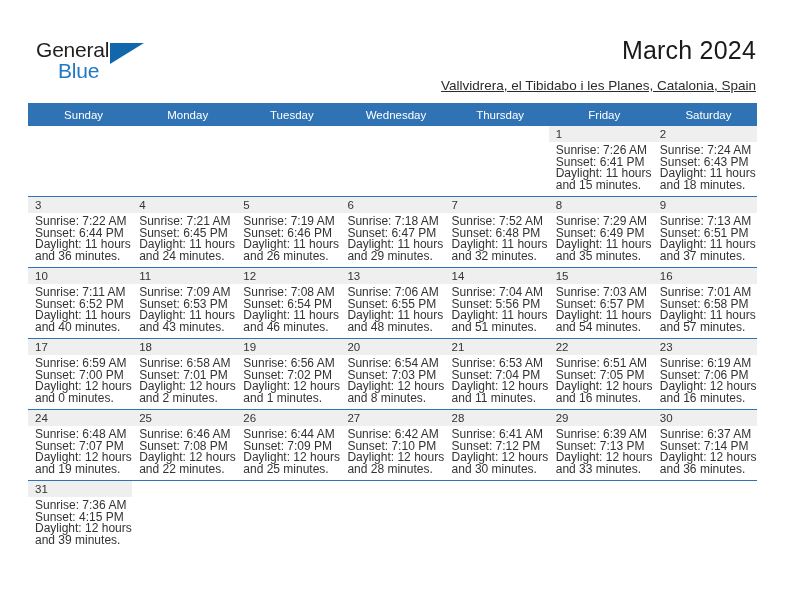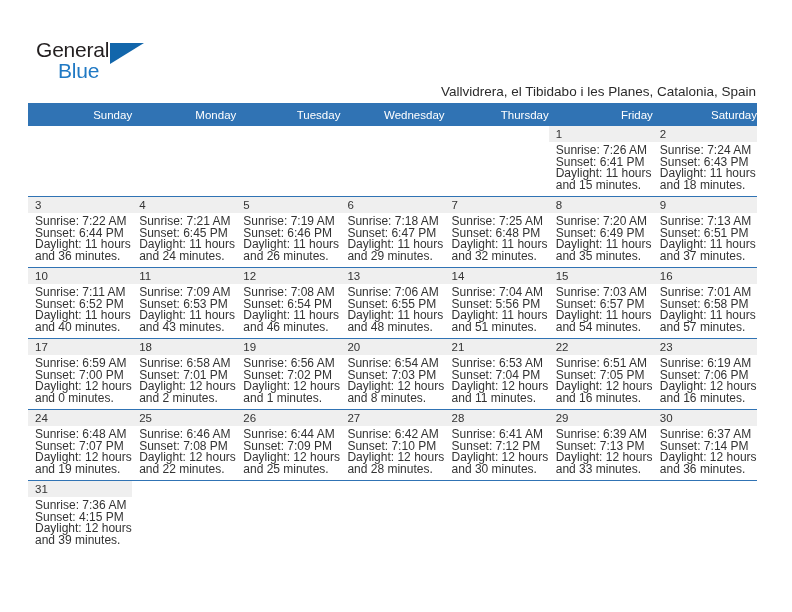--- a/index.html
+++ b/index.html
@@ -68,41 +68,42 @@
     top: 36px;
     font-size: 25px;
     color: #1a1a1a;
     font-family: "Liberation Sans", sans-serif;
     font-weight: normal;
     letter-spacing: 0.2px;
   }
   .subtitle {
     position: absolute;
     right: 36px;
-    top: 84px;
+    top: 78px;
     font-size: 13.5px;
     color: #2b2b2b;
     font-family: "Liberation Sans", sans-serif;
+    text-decoration: underline;
   }
 
   
   .calendar {
     position: absolute;
     left: 28px;
     top: 103px;
     width: 729px;
     border-collapse: collapse;
     table-layout: fixed;
   }
   .calendar th {
     background: #3073b4;
     color: #ffffff;
     font-size: 11.5px;
     font-weight: normal;
-    text-align: right;
+    text-align: center;
     padding: 5px 0 5px 7px;
     height: 13px;
     border: none;
   }
   .calendar td {
     vertical-align: top;
     padding: 0;
     width: 104.14px;
     border-top: 1.3px solid #3073b4;
     background: #ffffff;
@@ -145,20 +146,21 @@
 <div class="page">
 
   <div class="header">
 
     <div class="logo">
       <span class="logo-general">General</span>
       <span class="logo-mark"></span>
       <span class="logo-blue">Blue</span>
     </div>
 
+    <div class="title">March 2024</div>
     <div class="subtitle">Vallvidrera, el Tibidabo i les Planes, Catalonia, Spain</div>
   </div>
 
   <table class="calendar">
     <thead>
       <tr>
         <th>Sunday</th>
         <th>Monday</th>
         <th>Tuesday</th>
         <th>Wednesday</th>
@@ -259,32 +261,32 @@
                 <div>Sunset: 6:47 PM</div>
                 <div>Daylight: 11 hours</div>
                 <div>and 29 minutes.</div>
               </div>
             </div>
           </td>
           <td>
             <div class="cell">
               <div class="daynum-band">7</div>
               <div class="info">
-                <div>Sunrise: 7:25 AM</div>
+                <div>Sunrise: 7:52 AM</div>
                 <div>Sunset: 6:48 PM</div>
                 <div>Daylight: 11 hours</div>
                 <div>and 32 minutes.</div>
               </div>
             </div>
           </td>
           <td>
             <div class="cell">
               <div class="daynum-band">8</div>
               <div class="info">
-                <div>Sunrise: 7:20 AM</div>
+                <div>Sunrise: 7:29 AM</div>
                 <div>Sunset: 6:49 PM</div>
                 <div>Daylight: 11 hours</div>
                 <div>and 35 minutes.</div>
               </div>
             </div>
           </td>
           <td>
             <div class="cell">
               <div class="daynum-band">9</div>
               <div class="info">

